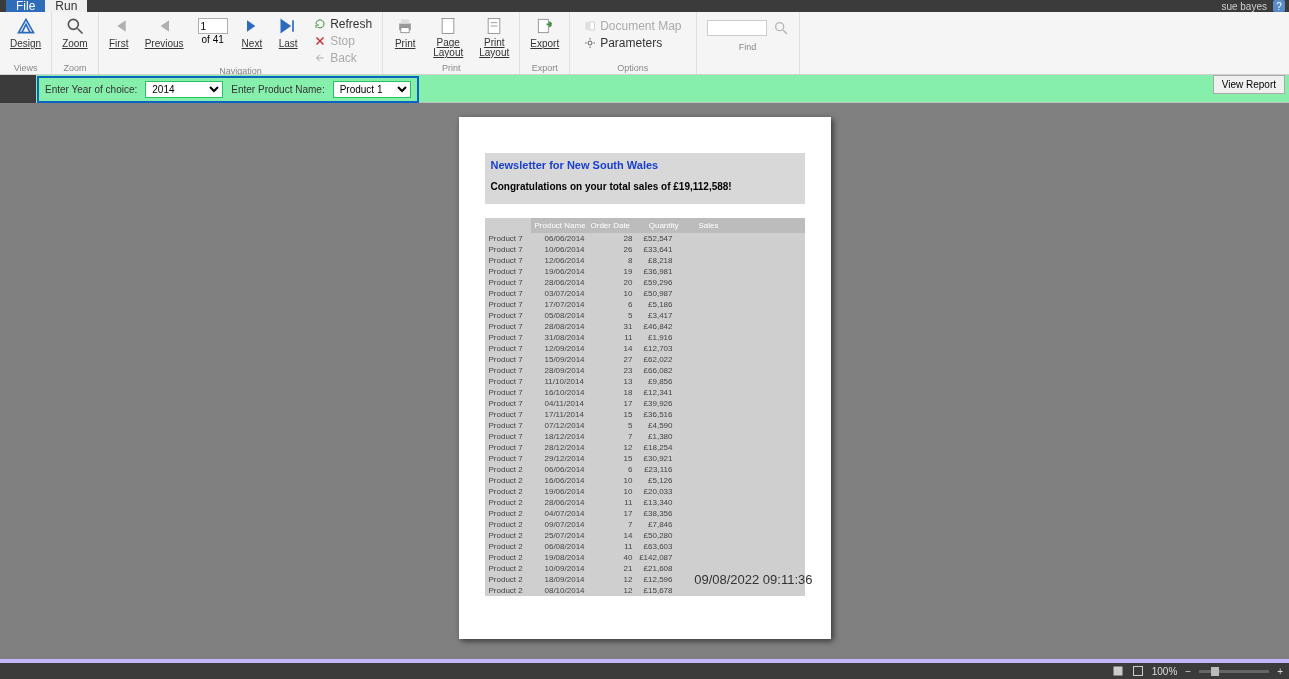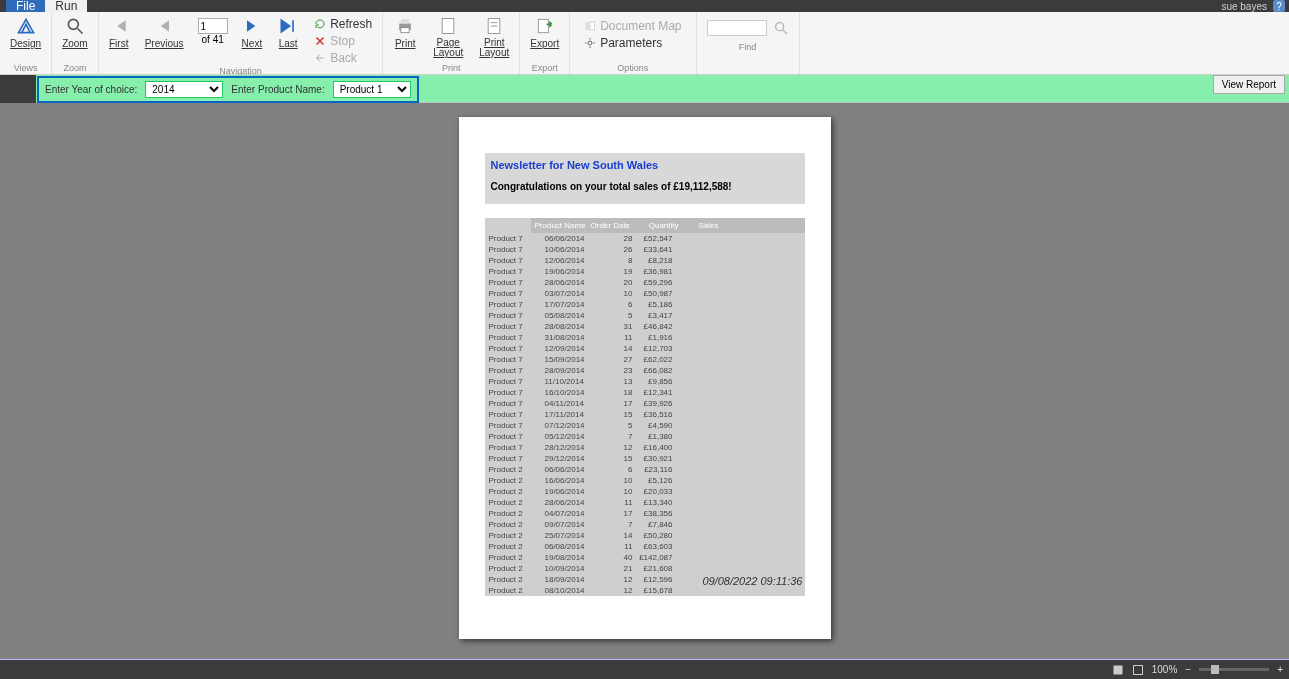--- a/index.html
+++ b/index.html
@@ -208,31 +208,30 @@
   padding:0px 4px;
   color:#444;
   height:11px;
   align-items:center;
 }
 .col-pn { width: 56px; text-align:left;}
 .col-od { width: 50px; text-align:left;}
 .col-qt { width: 38px; text-align:right;}
 .col-sl { width: 40px; text-align:right;}
 .footer-time {
-  font-size:11px;
+  font-size:13px;
   color:#333;
   position:absolute;
-  right:28px;
+  right:18px;
   bottom:52px;
-  font-style:italic;
 }
 .status-bar {
   height: 20px;
   background:#3b3b3b;
-  border-top:1px solid #c4b5fd;
+  border-top:4px solid #c4b5fd;
   display:flex;
   justify-content:flex-end;
   align-items:center;
   gap:8px;
   padding:0 6px;
   color:#ddd;
   font-size:10px;
 }
 .slider {
   width:70px;
@@ -561,29 +560,29 @@
             <div class="col-sl">£36,516</div>
           </div>
           <div class="row">
             <div class="col-pn">Product 7</div>
             <div class="col-od">07/12/2014</div>
             <div class="col-qt">5</div>
             <div class="col-sl">£4,590</div>
           </div>
           <div class="row">
             <div class="col-pn">Product 7</div>
-            <div class="col-od">05/12/2014</div>
+            <div class="col-od">18/12/2014</div>
             <div class="col-qt">7</div>
             <div class="col-sl">£1,380</div>
           </div>
           <div class="row">
             <div class="col-pn">Product 7</div>
             <div class="col-od">28/12/2014</div>
             <div class="col-qt">12</div>
-            <div class="col-sl">£16,400</div>
+            <div class="col-sl">£18,254</div>
           </div>
           <div class="row">
             <div class="col-pn">Product 7</div>
             <div class="col-od">29/12/2014</div>
             <div class="col-qt">15</div>
             <div class="col-sl">£30,921</div>
           </div>
           <div class="row">
             <div class="col-pn">Product 2</div>
             <div class="col-od">06/06/2014</div>

